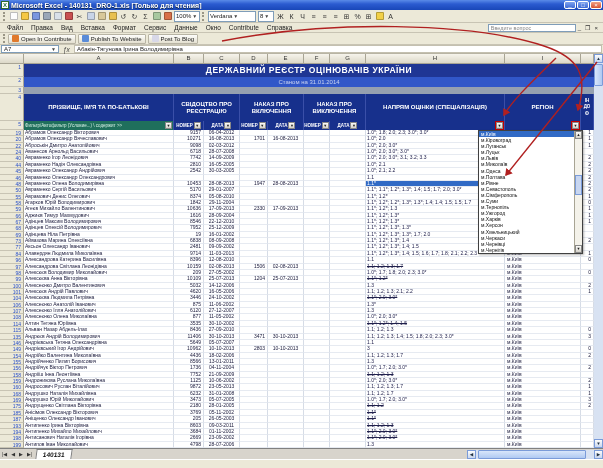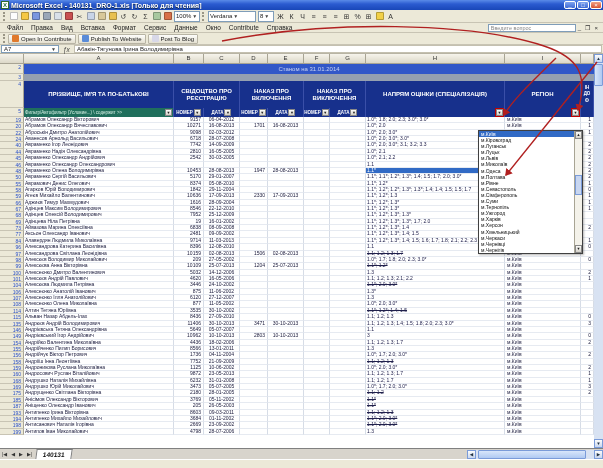--- a/index.html
+++ b/index.html
@@ -266,20 +266,24 @@
       <div class="collet" style="width: 28px;">D</div>
       <div class="collet" style="width: 36px;">E</div>
       <div class="collet" style="width: 26px;">F</div>
       <div class="collet" style="width: 36px;">G</div>
       <div class="collet" style="width: 139px;">H</div>
       <div class="collet" style="width: 76px;">I</div>
       <div class="collet" style="width: 13px;"></div>
     </div>
 
   <div class="grid">
+    <div class="band r-title">
+      <div class="gut">1</div>
+      <div class="cell">ДЕРЖАВНИЙ РЕЄСТР ОЦІНЮВАЧІВ УКРАЇНИ</div>
+    </div>
     <div class="band r-sub">
       <div class="gut">2</div>
       <div class="cell">Станом на 31.01.2014</div>
     </div>
     <div class="band r-gray">
       <div class="gut">3</div>
       <div class="cell"></div>
     </div>
     <div class="band r-head">
       <div class="gut">4</div>

